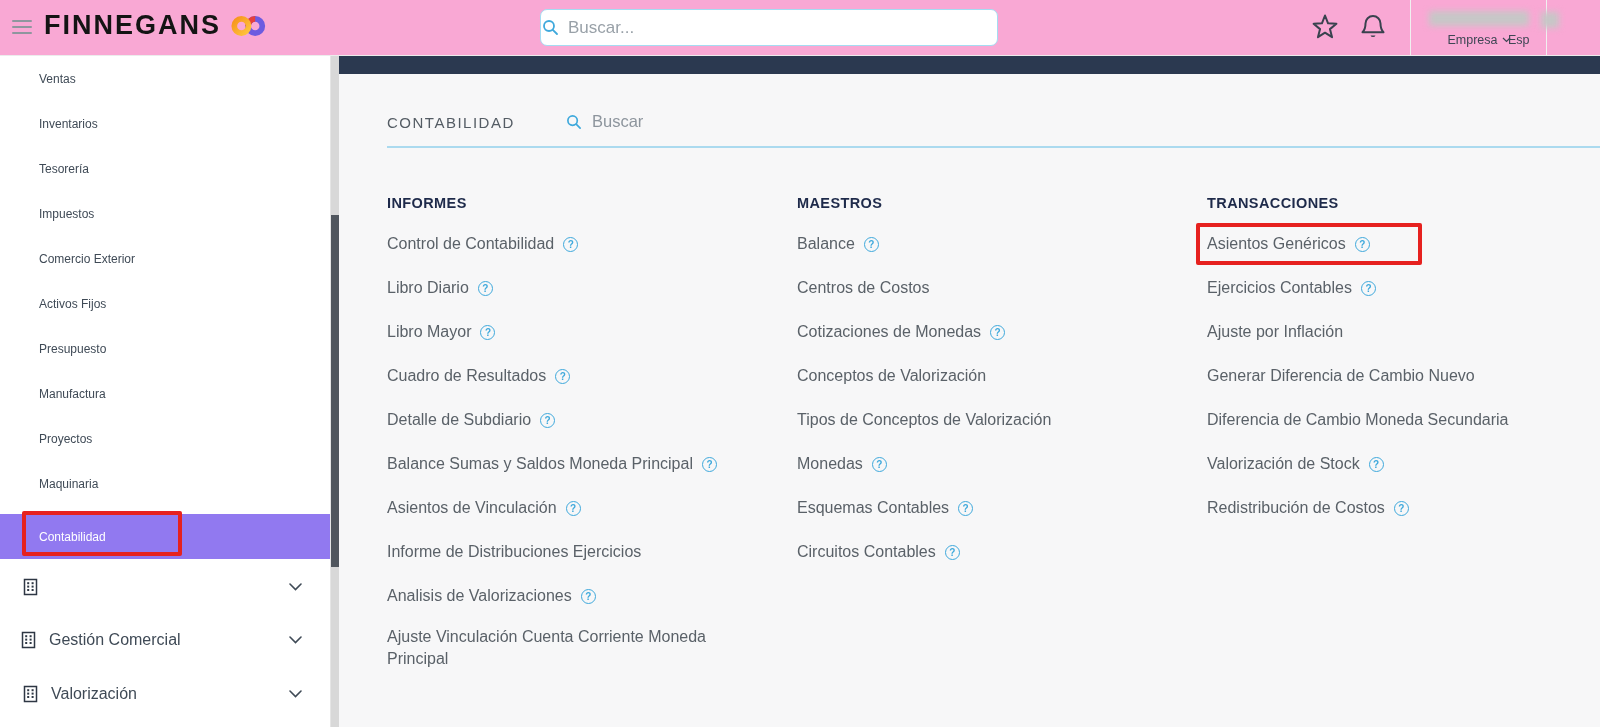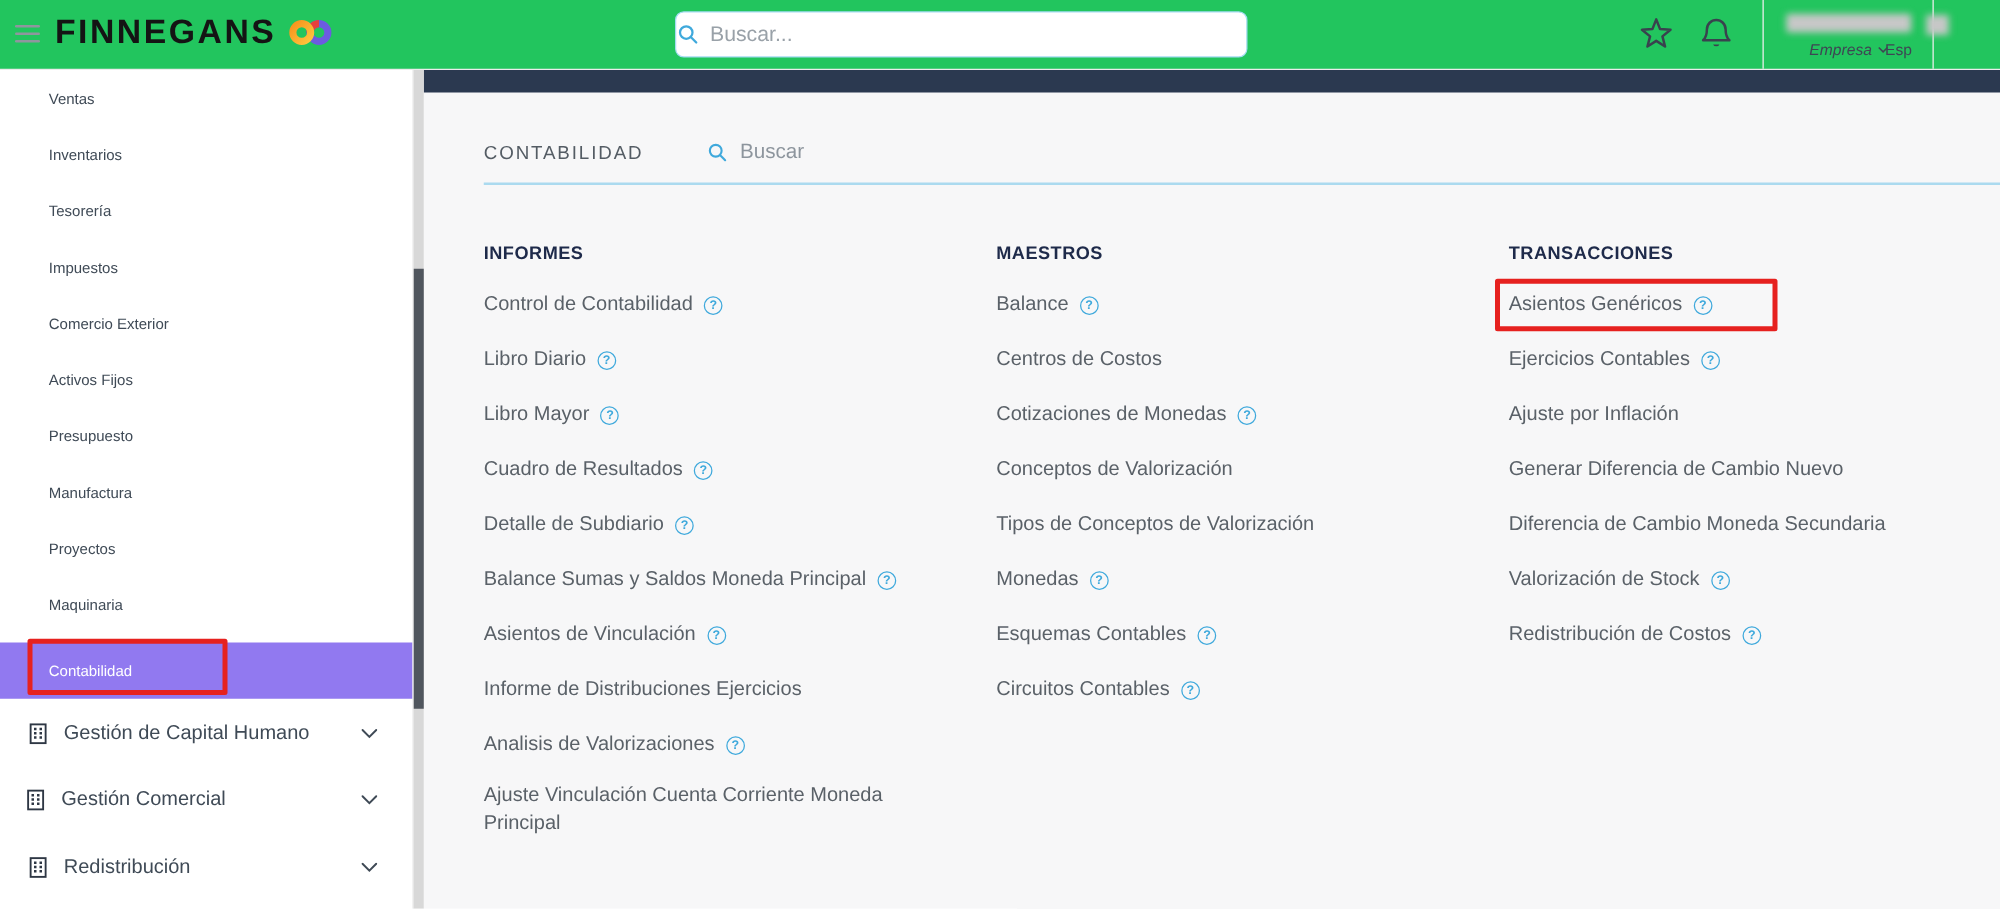--- a/index.html
+++ b/index.html
@@ -1,34 +1,34 @@
 <!DOCTYPE html>
 <html><head>
 <meta charset="utf-8">
 <style>
   * { margin:0; padding:0; box-sizing:border-box; }
   html,body { width:1600px; height:727px; }
   body { font-family:"Liberation Sans", sans-serif; background:#ffffff; overflow:hidden; }
   #app { position:relative; width:1600px; height:727px; background:#ffffff; }
 
   
-  .topbar { position:absolute; left:0; top:0; width:1600px; height:56px; background:#22c55e; border-bottom:1px solid #ececec; z-index:20; }
+  .topbar { position:absolute; left:0; top:0; width:1600px; height:56px; background:#f9a8d4; border-bottom:1px solid #ececec; z-index:20; }
   .hamburger { position:absolute; left:12px; top:20px; width:20px; cursor:pointer; }
   .hamburger span { display:block; height:2px; background:#8f969e; margin-bottom:4px; border-radius:1px; }
   .logo { position:absolute; left:44px; top:10px; display:flex; align-items:center; gap:9px; cursor:pointer; }
   .logo-text { font-size:27px; font-weight:bold; letter-spacing:2px; color:#141414; }
   .search-box { position:absolute; left:540px; top:9px; width:458px; height:37px; border:1px solid #A5DCF2; border-radius:7px; display:flex; align-items:center; padding:0 1px; gap:9px; background:#fff; }
   .search-box input { border:none; outline:none; flex:1; font-size:17px; color:#4a5056; font-family:inherit; background:transparent; }
   .search-box input::placeholder { color:#99A1A8; }
   .icon-btn { position:absolute; cursor:pointer; display:flex; }
   #star-btn { left:1311px; top:13px; }
   #bell-btn { left:1359px; top:12px; }
   .hdr-divider { position:absolute; top:0; width:1px; height:55px; background:#f0f0f0; }
   #div1 { left:1410px; } #div2 { left:1546px; }
-  .company { position:absolute; left:1416px; top:0; width:126px; height:55px; text-align:left; cursor:pointer;font-style:italic; }
+  .company { position:absolute; left:1416px; top:0; width:126px; height:55px; text-align:left; cursor:pointer; }
   .redacted { margin:11px auto 0; width:100px; height:15px; background:#c7c7c7; border-radius:2px; filter:blur(3px); }
   .company-label { margin-top:7px; font-size:12.5px; color:#3E4654; display:flex; align-items:center; justify-content:center; gap:4px; }
   .lang { position:absolute; left:1508px; top:0; width:48px; height:55px; cursor:pointer;text-align:center; }
   .redacted-sm { position:absolute; left:33px; top:12px; width:18px; height:16px; background:#c7c7c7; filter:blur(3px); }
   .lang-label { position:absolute; left:0; top:33px; font-size:12.5px; color:#3E4654; }
 
   
   .sidebar { position:absolute; left:0; top:56px; width:331px; bottom:0; background:#fff; border-right:1px solid #e5e5e5; z-index:5; overflow:hidden; }
   .side-item { height:45px; display:flex; align-items:center; padding-left:39px; font-size:12px; color:#3F4A56; cursor:pointer; }
   .side-item.active { background:#9179F0; color:#fff; margin-top:8px; }
@@ -179,21 +179,20 @@
         <svg width="17" height="18" viewBox="0 0 17 18">
             <rect x="2.5" y="1.5" width="12" height="15" fill="none" stroke="#2E3744" stroke-width="1.5"></rect>
             <rect x="5.2" y="4.2" width="2" height="2" fill="#2E3744"></rect>
             <rect x="9.6" y="4.2" width="2" height="2" fill="#2E3744"></rect>
             <rect x="5.2" y="7.6" width="2" height="2" fill="#2E3744"></rect>
             <rect x="9.6" y="7.6" width="2" height="2" fill="#2E3744"></rect>
             <rect x="5.2" y="11" width="2" height="2" fill="#2E3744"></rect>
             <rect x="9.6" y="11" width="2" height="2" fill="#2E3744"></rect>
           </svg>
       </span>
-      <span class="sg-label">Gestión de Capital Humano</span>
       <span class="chev">
           <svg width="13" height="8" viewBox="0 0 13 8">
             <polyline points="1,1 6.5,6.5 12,1" fill="none" stroke="#3F4A56" stroke-width="1.6" stroke-linecap="round"></polyline>
           </svg>
         </span>
     </div>
 
     <div class="side-group" id="grp-gc">
       <span class="bld">
         <svg width="17" height="18" viewBox="0 0 17 18">
@@ -219,21 +218,21 @@
         <svg width="17" height="18" viewBox="0 0 17 18">
             <rect x="2.5" y="1.5" width="12" height="15" fill="none" stroke="#2E3744" stroke-width="1.5"></rect>
             <rect x="5.2" y="4.2" width="2" height="2" fill="#2E3744"></rect>
             <rect x="9.6" y="4.2" width="2" height="2" fill="#2E3744"></rect>
             <rect x="5.2" y="7.6" width="2" height="2" fill="#2E3744"></rect>
             <rect x="9.6" y="7.6" width="2" height="2" fill="#2E3744"></rect>
             <rect x="5.2" y="11" width="2" height="2" fill="#2E3744"></rect>
             <rect x="9.6" y="11" width="2" height="2" fill="#2E3744"></rect>
           </svg>
       </span>
-      <span class="sg-label">Redistribución</span>
+      <span class="sg-label">Valorización</span>
       <span class="chev">
           <svg width="13" height="8" viewBox="0 0 13 8">
             <polyline points="1,1 6.5,6.5 12,1" fill="none" stroke="#3F4A56" stroke-width="1.6" stroke-linecap="round"></polyline>
           </svg>
         </span>
     </div>
   </div>
 
   <div class="scrollbar-col">
     <div class="scroll-thumb"></div>

